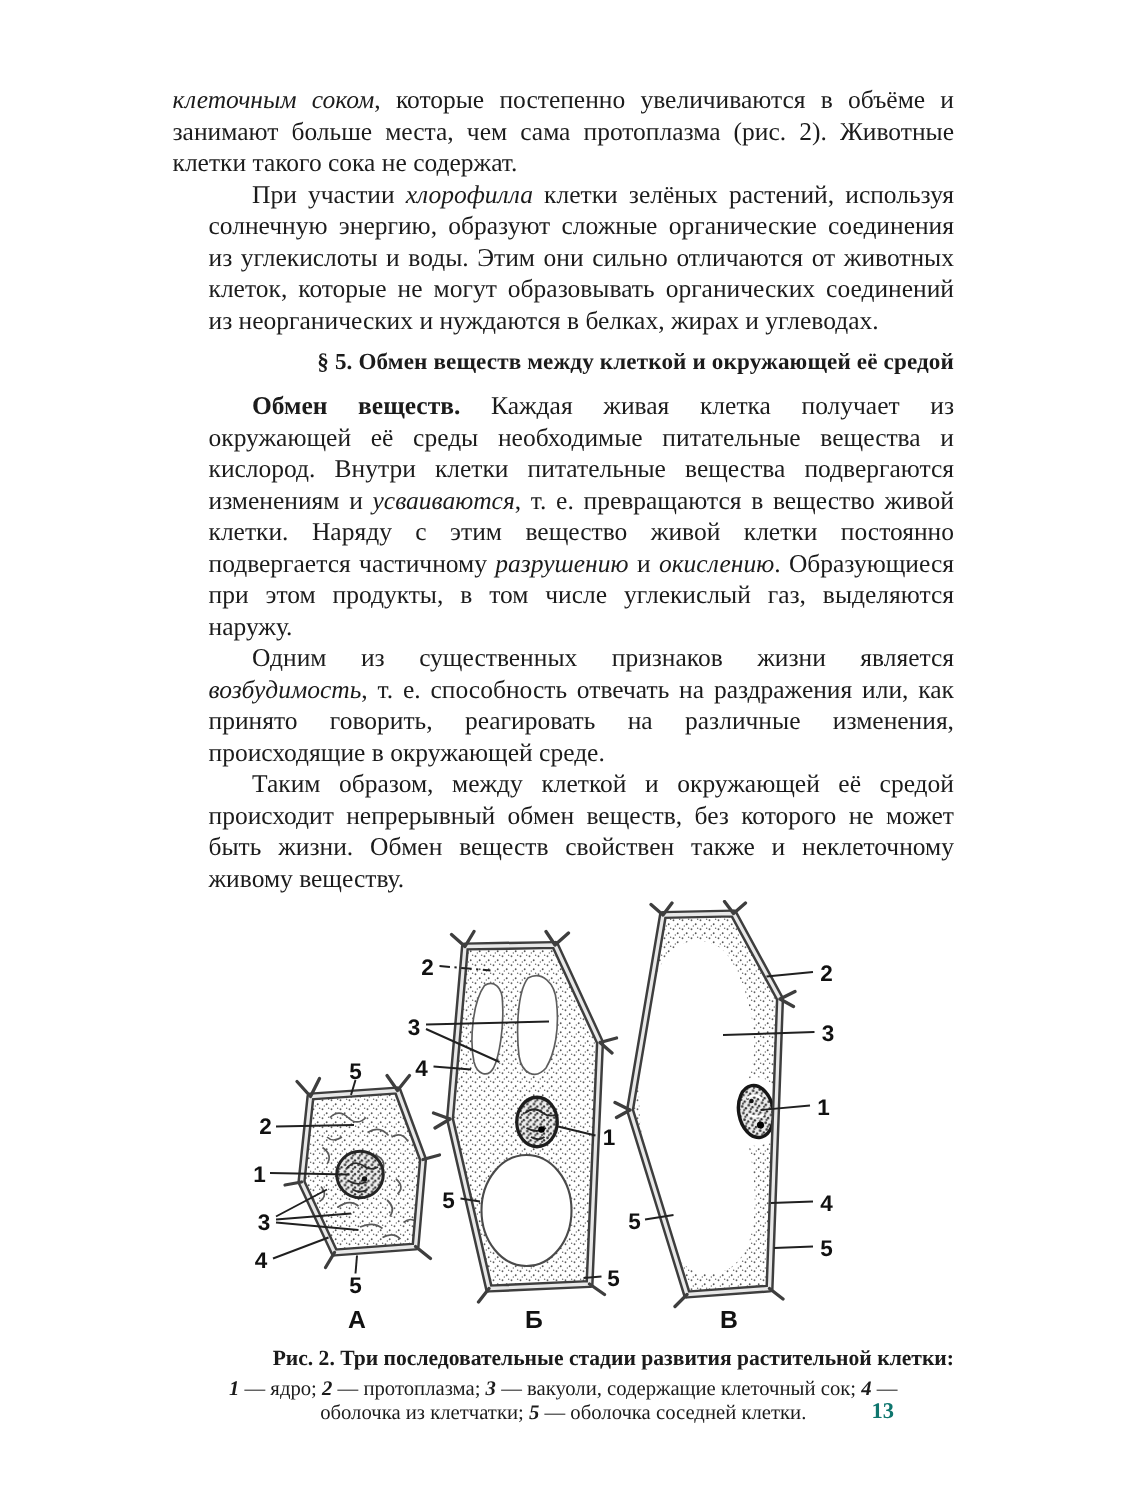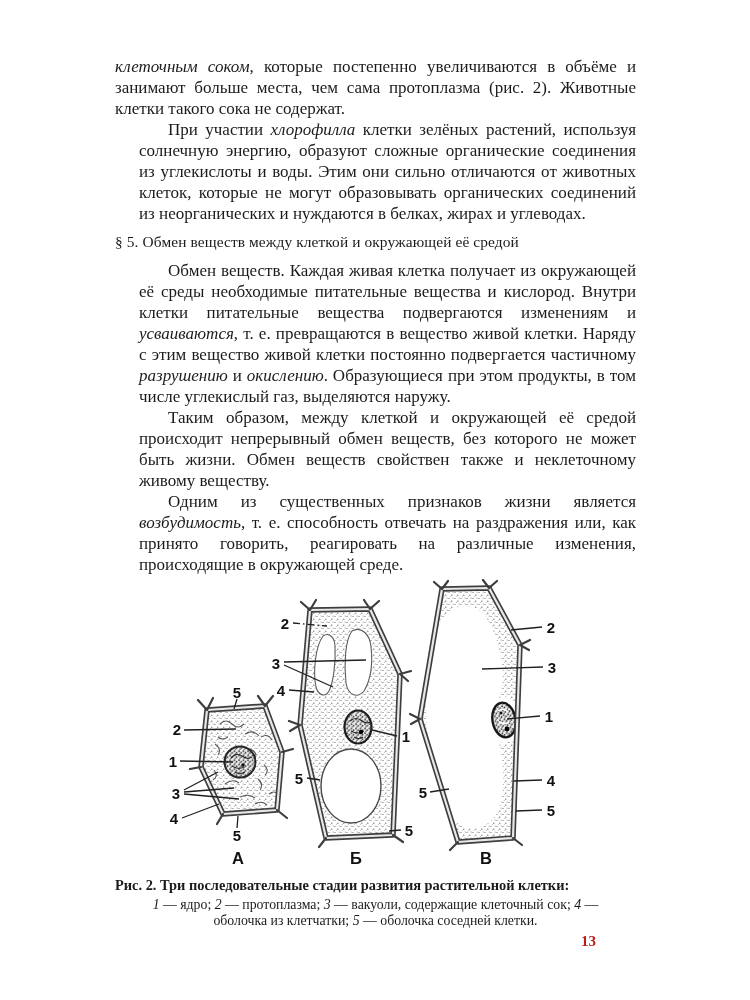--- a/index.html
+++ b/index.html
@@ -7,54 +7,54 @@
     position:relative; width:684px; height:1000px; background:#ffffff;
     font-family:"Liberation Serif", serif; color:#1b1b1b; overflow:hidden;
   }
   .text-col {
     position:absolute; left:115px; top:56px; width:521px;
     font-size:17px; line-height:21px; text-align:justify;
   }
   .text-col p { margin:0; }
   p.ind { text-indent:29px;margin-left:24px; }
   .it { font-style:italic; }
-  .bd { font-weight:normal; }
+  .bd { font-weight:bold; }
   h2.heading {
-    font-size:15.4px; font-weight:normal; text-align:left;
+    font-size:15.4px; font-weight:bold; text-align:right;
     margin:7px 0 8px 0; white-space:nowrap; letter-spacing:0.1px;
   }
   .fig-wrap { margin-top:4px; text-align:center; }
   .fig-wrap svg { display:block; margin:0 auto; }
   .cap-title {
-    font-weight:bold; font-size:14.4px; text-align:left;
+    font-weight:bold; font-size:14.4px; text-align:right;
     margin-top:5px; line-height:18px;
   }
   .cap-legend {
     font-size:13.8px; text-align:center; width:500px;
     margin:3px auto 16px auto; line-height:16px;
   }
   .pageno {
     position:absolute; top:933px; right:88px;
-    font-size:15px; font-weight:bold; color:#b91c1c;
+    font-size:15px; font-weight:bold; color:#0f766e;
   }
 </style>
 </head>
 <body>
 
 <div class="page">
   <div class="text-col">
 
     <p><span class="it">клеточным соком</span><span>, которые постепенно увеличиваются в объёме и занимают больше места, чем сама протоплазма (рис. 2). Животные клетки такого сока не содержат.</span></p>
     <p class="ind"><span>При участии </span><span class="it">хлорофилла</span><span> клетки зелёных растений, используя солнечную энергию, образуют сложные органические соединения из углекислоты и воды. Этим они сильно отличаются от животных клеток, которые не могут образовывать органических соединений из неорганических и нуждаются в белках, жирах и углеводах.</span></p>
 
     <h2 class="heading">§ 5. Обмен веществ между клеткой и окружающей её средой</h2>
 
     <p class="ind"><span class="bd">Обмен веществ.</span><span> Каждая живая клетка получает из окружающей её среды необходимые питательные вещества и кислород. Внутри клетки питательные вещества подвергаются изменениям и </span><span class="it">усваиваются</span><span>, т. е. превращаются в вещество живой клетки. Наряду с этим вещество живой клетки постоянно подвергается частичному </span><span class="it">разрушению</span><span> и </span><span class="it">окислению</span><span>. Образующиеся при этом продукты, в том числе углекислый газ, выделяются наружу.</span></p>
+    <p class="ind"><span>Одним из существенных признаков жизни является </span><span class="it">возбудимость</span><span>, т. е. способность отвечать на раздражения или, как принято говорить, реагировать на различные изменения, происходящие в окружающей среде.</span></p>
     <p class="ind"><span>Таким образом, между клеткой и окружающей её средой происходит непрерывный обмен веществ, без которого не может быть жизни. Обмен веществ свойствен также и неклеточному живому веществу.</span></p>
-    <p class="ind"><span>Одним из существенных признаков жизни является </span><span class="it">возбудимость</span><span>, т. е. способность отвечать на раздражения или, как принято говорить, реагировать на различные изменения, происходящие в окружающей среде.</span></p>
 
     <div class="fig-wrap">
       <svg width="492" height="292" viewBox="0 0 492 292" role="img">
         <defs>
           <pattern id="st" width="6" height="6" patternUnits="userSpaceOnUse">
             <circle cx="1" cy="1.5" r="0.6" fill="#5f5f5f"></circle>
             <circle cx="3.8" cy="4.2" r="0.62" fill="#565656"></circle>
             <circle cx="5.1" cy="0.9" r="0.5" fill="#6a6a6a"></circle>
             <circle cx="2.2" cy="5.3" r="0.45" fill="#6a6a6a"></circle>
           </pattern>

